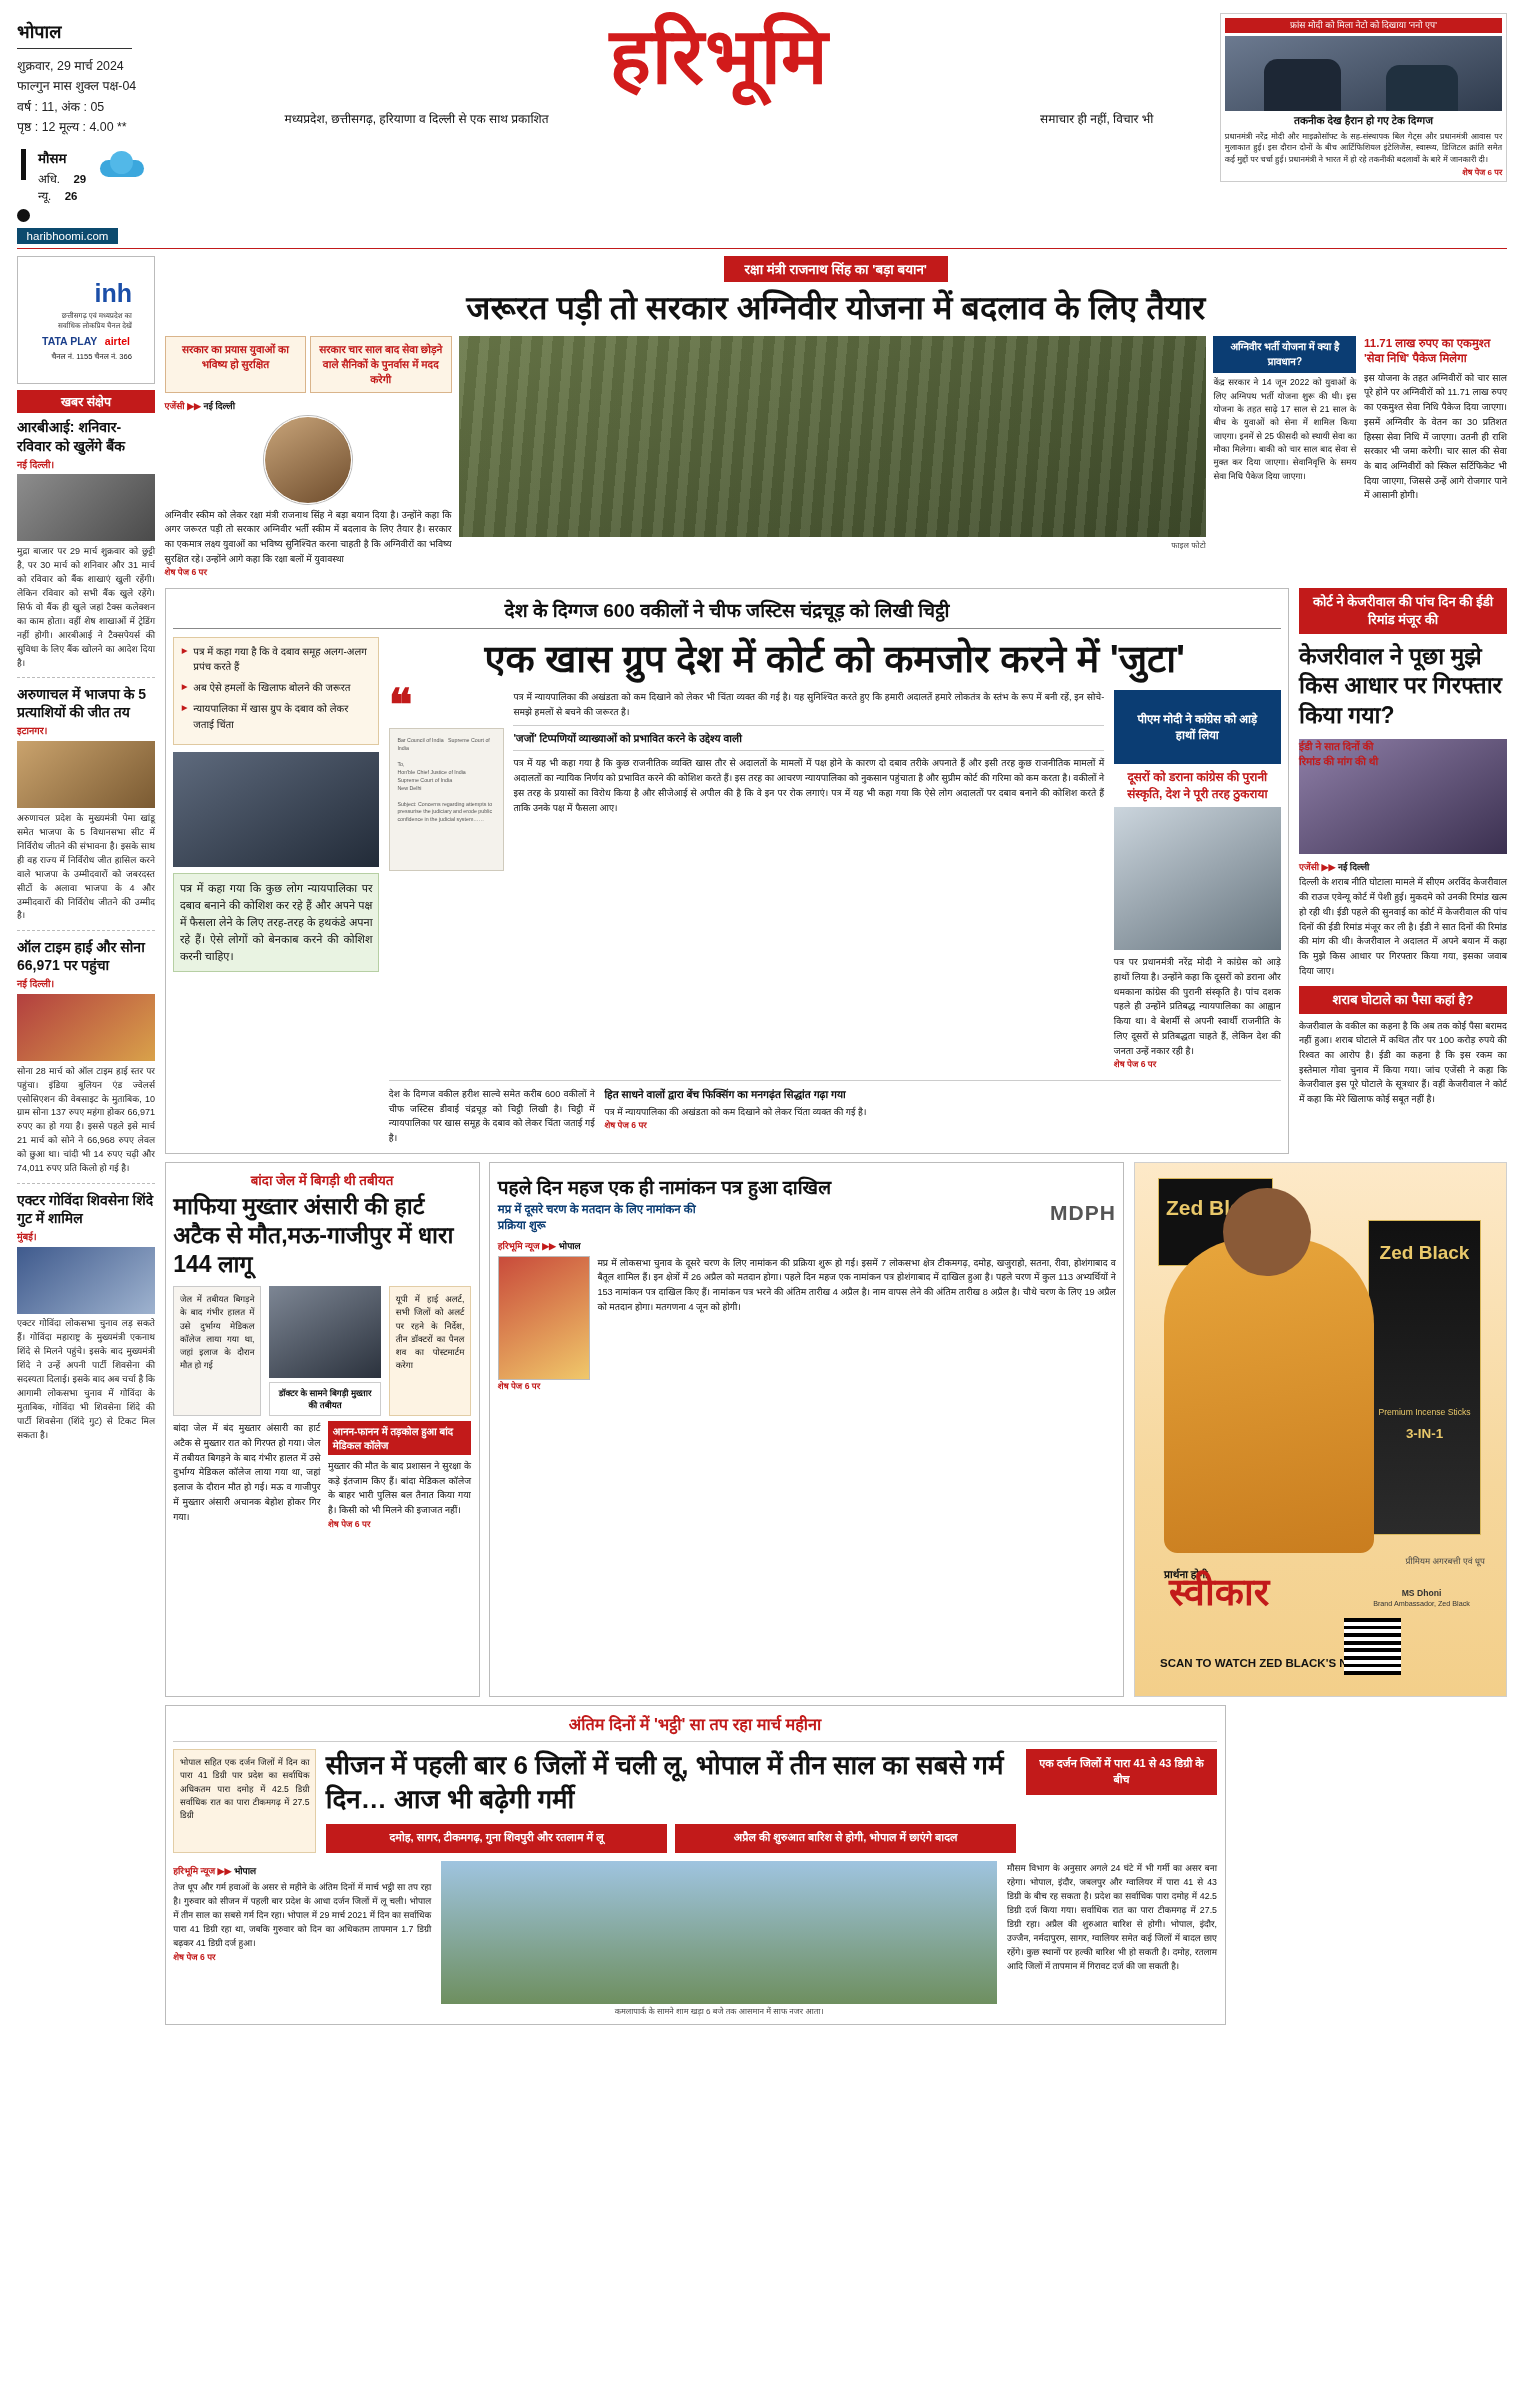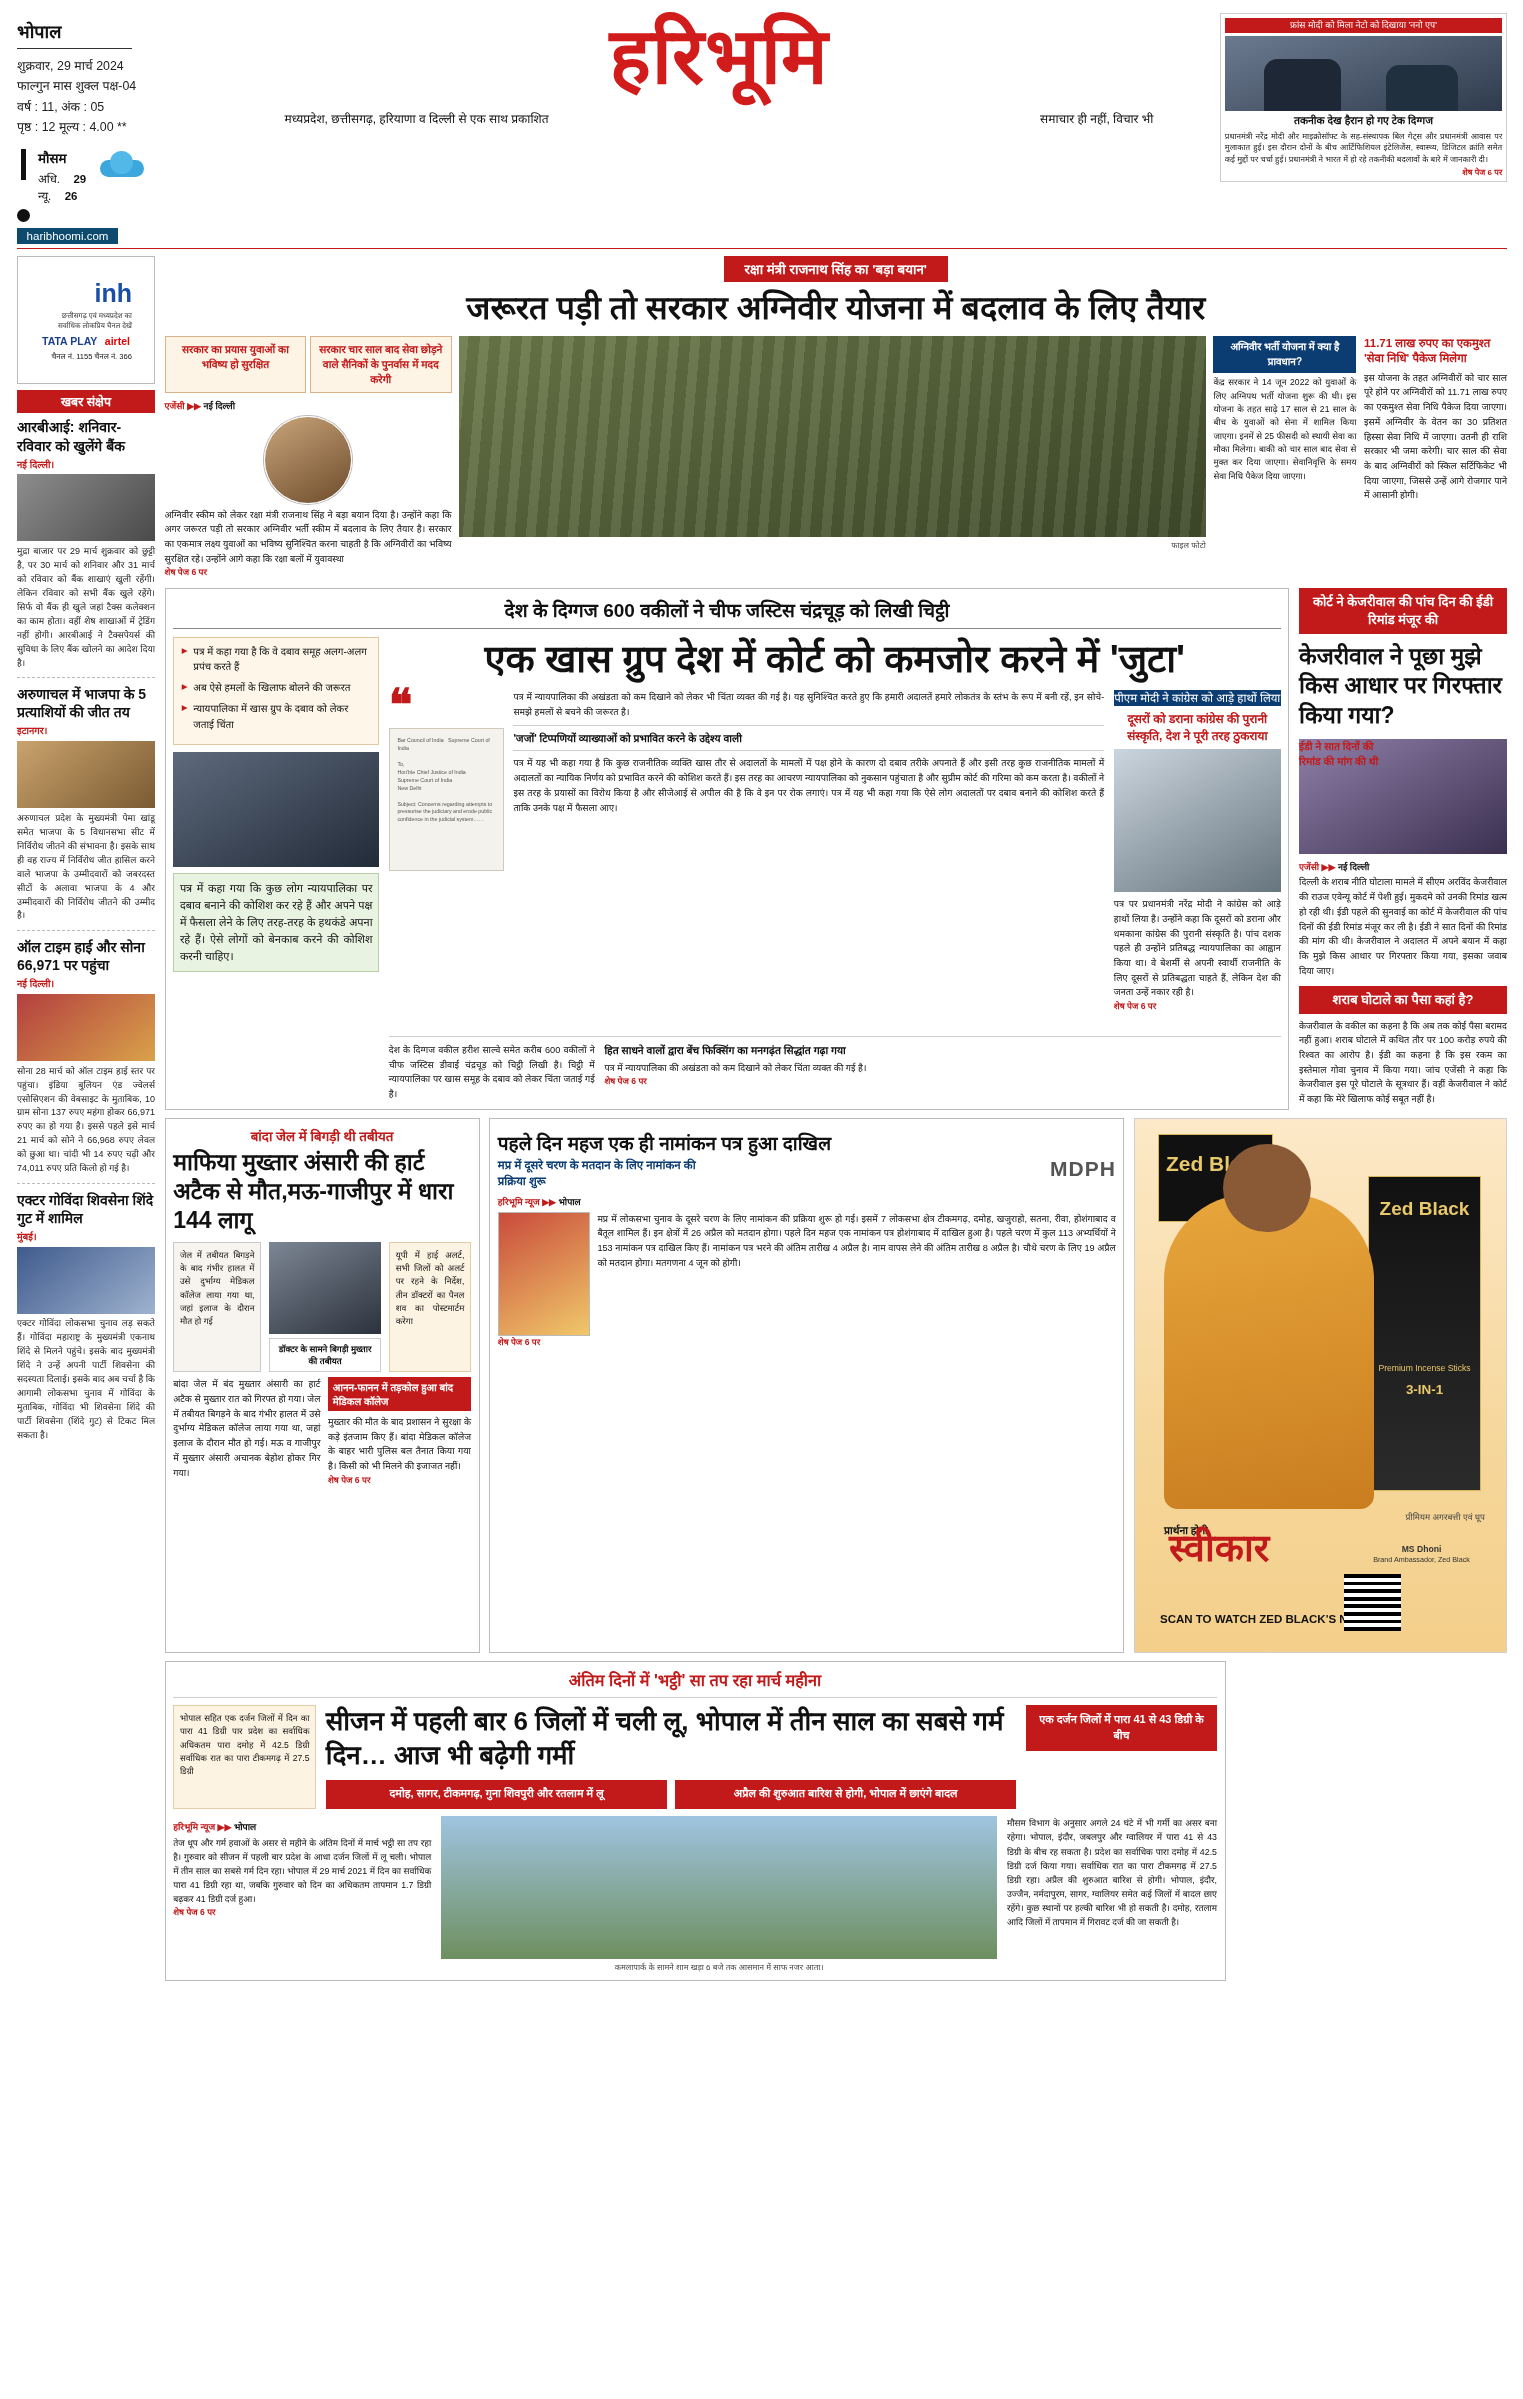--- a/index.html
+++ b/index.html
@@ -91,21 +91,21 @@
   .band { border:1px solid #bbb; padding:7.6px; }
   .band-h { font-size:19px; font-weight:bold; text-align:center; border-bottom:1px solid #888; padding-bottom:5.7px; margin-bottom:7.6px;}
   .big-h { font-size:38px; font-weight:bold; line-height:1.2; text-align:center; }
   .bullets { border:1px solid #e0c9a0; background:#fdf6e9; padding:5.7px 7.6px; font-size:10px; line-height:1.55; }
   .bullets p { margin:0 0 5.7px; position:relative; padding-left:11.5px; }
   .bullets p:before { content:"\25B6"; position:absolute; left:0; top:1px; color:#c21a1a; font-size:7.6px;}
   .portrait { height:115px; background:linear-gradient(150deg,#5e6a7d,#222b38); }
   .doc-img { height:163px; background:#f4f2ec; border:1px solid #cfcabc; font-size:5.3px; padding:7.6px; color:#555; line-height:1.5; overflow:hidden;}
   .green-note { background:#e9f3e2; border:1px solid #b6cfa3; font-size:11px; padding:5.7px; line-height:1.55; text-align:justify;}
   .modi-photo { height:143px; background:linear-gradient(150deg,#cbd5dd,#67757f); }
-  .blue-h { background:#0b3d73;color:#fff;font-size:11.5px;font-weight:normal;text-align:center;padding:0;line-height:1.4;}
+  .blue-h { background:#0b3d73;color:#fff;font-size:11.5px;font-weight:bold;text-align:center;padding:21px;line-height:1.4;}
   .mag-h { color:#c21a1a;font-size:12px;font-weight:bold;line-height:1.4;text-align:center;margin:4.8px 0;}
 
   
   .col-r2 { width:208px; }
   .r-head { background:#c21a1a; color:#fff; font-size:13px; font-weight:bold; text-align:center; padding:4.8px 3.8px; line-height:1.4;}
   .r-big { font-size:23px; font-weight:bold; line-height:1.3; color:#111; margin:7.6px 0; }
   .r-photo { height:115px; background:linear-gradient(150deg,#8f7fa8,#3b3050); }
   .pull { width:82px; float:left; margin:0 5.7px 3.8px 0; font-size:10.5px; font-weight:bold; color:#c21a1a; line-height:1.4;}
 
   
@@ -308,21 +308,21 @@
                   <div class="body-s">पत्र में यह भी कहा गया है कि कुछ राजनीतिक व्यक्ति खास तौर से अदालतों के मामलों में पक्ष होने के कारण दो दबाव तरीके अपनाते हैं और इसी तरह कुछ राजनीतिक मामलों में अदालतों का न्यायिक निर्णय को प्रभावित करने की कोशिश करते हैं। इस तरह का आचरण न्यायपालिका को नुकसान पहुंचाता है और सुप्रीम कोर्ट की गरिमा को कम करता है। वकीलों ने इस तरह के प्रयासों का विरोध किया है और सीजेआई से अपील की है कि वे इन पर रोक लगाएं। पत्र में यह भी कहा गया कि ऐसे लोग अदालतों पर दबाव बनाने की कोशिश करते हैं ताकि उनके पक्ष में फैसला आए।</div>
                 </div>
                 <div style="width:167px">
                   <div class="blue-h">पीएम मोदी ने कांग्रेस को आड़े हाथों लिया</div>
                   <div class="mag-h">दूसरों को डराना कांग्रेस की पुरानी संस्कृति, देश ने पूरी तरह ठुकराया</div>
                   <div class="modi-photo"></div>
                   <div class="body-s" style="margin-top:4.8px">पत्र पर प्रधानमंत्री नरेंद्र मोदी ने कांग्रेस को आड़े हाथों लिया है। उन्होंने कहा कि दूसरों को डराना और धमकाना कांग्रेस की पुरानी संस्कृति है। पांच दशक पहले ही उन्होंने प्रतिबद्ध न्यायपालिका का आह्वान किया था। वे बेशर्मी से अपनी स्वार्थी राजनीति के लिए दूसरों से प्रतिबद्धता चाहते हैं, लेकिन देश की जनता उन्हें नकार रही है।</div>
                   <div class="more-link">शेष पेज 6 पर</div>
                 </div>
               </div>
-              <div style="display:flex;gap:9.6px;margin-top:24px;border-top:1px solid #ccc;padding-top:5.7px">
+              <div style="display:flex;gap:9.6px;margin-top:10px;border-top:1px solid #ccc;padding-top:5.7px">
                 <div style="width:206px" class="body-s">देश के दिग्गज वकील हरीश साल्वे समेत करीब 600 वकीलों ने चीफ जस्टिस डीवाई चंद्रचूड़ को चिट्ठी लिखी है। चिट्ठी में न्यायपालिका पर खास समूह के दबाव को लेकर चिंता जताई गई है।</div>
                 <div style="flex:1">
                   <div style="font-size:10.5px;font-weight:bold;margin-bottom:3.8px">हित साधने वालों द्वारा बेंच फिक्सिंग का मनगढ़ंत सिद्धांत गढ़ा गया</div>
                   <div class="body-s">पत्र में न्यायपालिका की अखंडता को कम दिखाने को लेकर चिंता व्यक्त की गई है।</div>
                   <div class="more-link">शेष पेज 6 पर</div>
                 </div>
               </div>
             </div>
           </div>
         </div>

